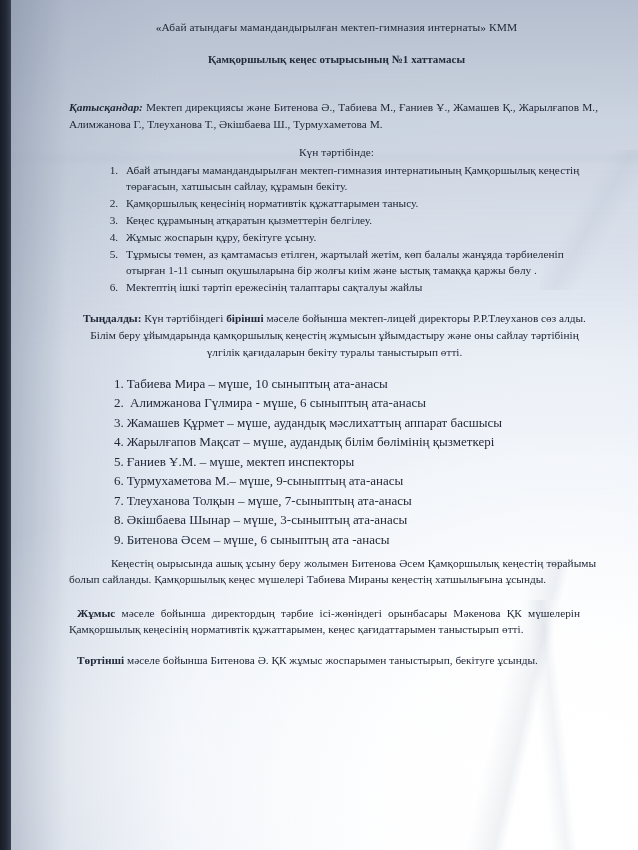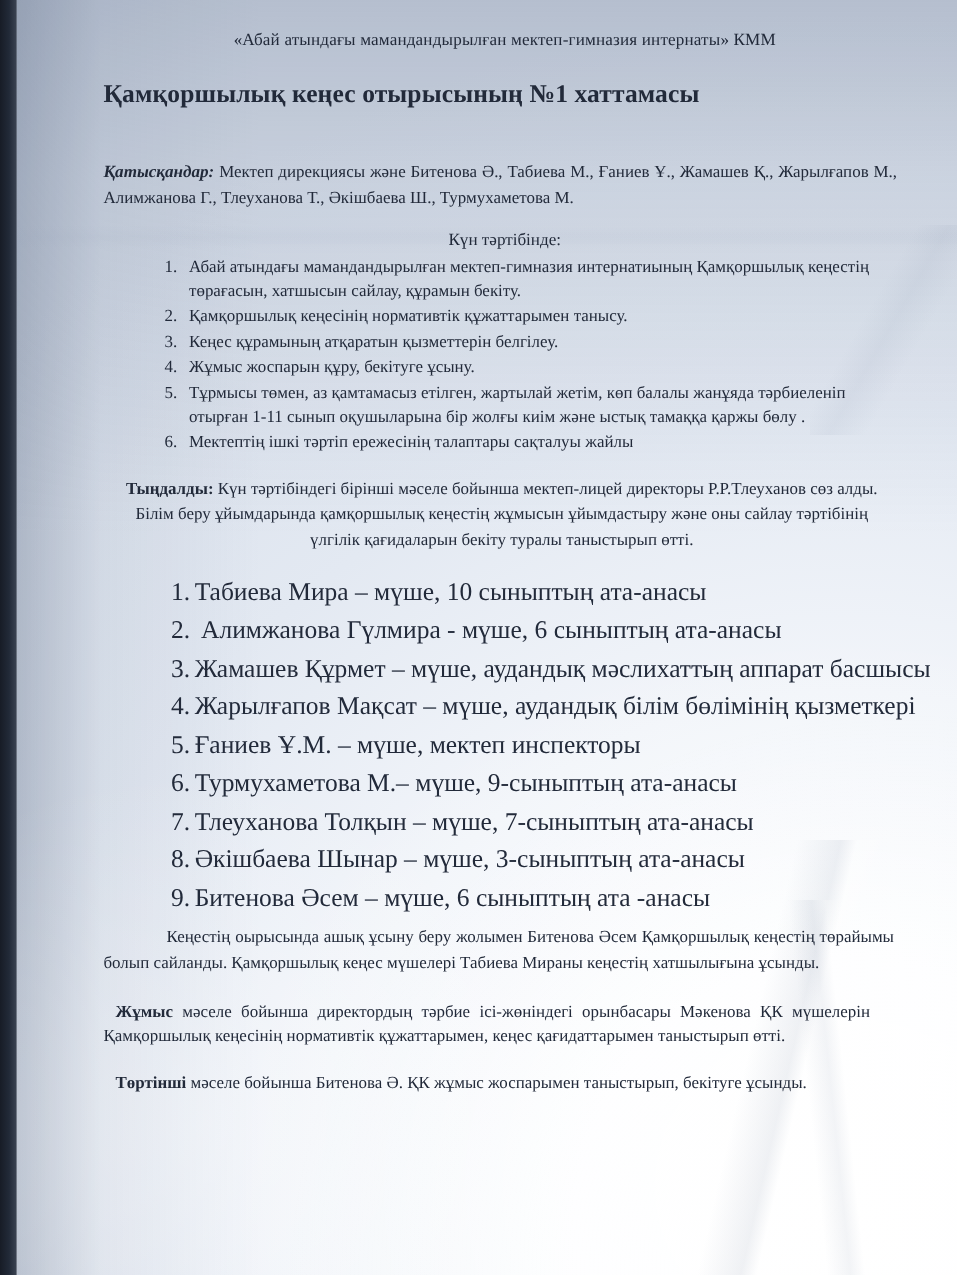--- a/index.html
+++ b/index.html
@@ -100,32 +100,33 @@
     z-index: 5;
     color: #222a3a;
     font-size: 11.3px;
     line-height: 1.34;
     padding: 0;
     box-sizing: border-box;
   }
   #doc .pad {
     padding: 9px 34px 0 58px;
   }
-  .b   { font-weight: normal; text-align: right; }
+  .b   { font-weight: bold; text-align: right; }
   .bi  { font-weight: bold; font-style: italic; }
 
   #org-line {
     text-align: center;
     font-size: 11.4px;
     margin: 11px 0 0 0;
     letter-spacing: 0.01em;
   }
   #doc-title {
+    text-align: center;
     font-weight: bold;
-    font-size: 17px;
+    font-size: 11px;
     margin: 17px 0 0 0;
     letter-spacing: 0.005em;
   }
   #meta-row {
     display: flex;
     justify-content: space-between;
     margin: 30px 0 0 0;
     padding: 0 28px 0 6px;
     font-size: 11.3px;
   }
@@ -172,21 +173,21 @@
     text-align: justify;
     font-size: 11.3px;
     line-height: 1.45;
     padding-right: 22px;
   }
 
   ol.members {
     list-style: none;
     margin: 13px 0 0 0;
     padding-left: 45px;
-    font-size: 17px;
+    font-size: 13px;
     line-height: 1.50;
   }
   ol.members > li {
     margin: 0;
     white-space: nowrap;
   }
   ol.members > li .num { margin-right: 3px; }
 
   #elected {
     margin: 6px 0 0 0;

